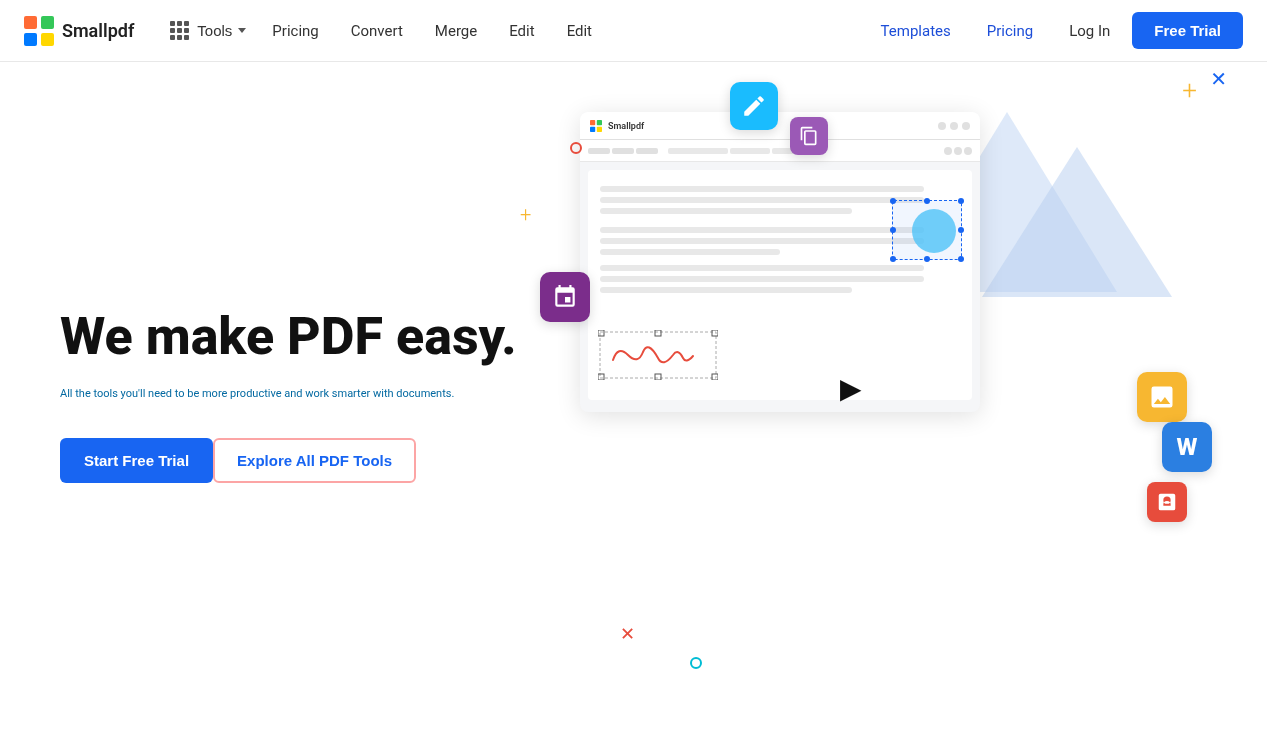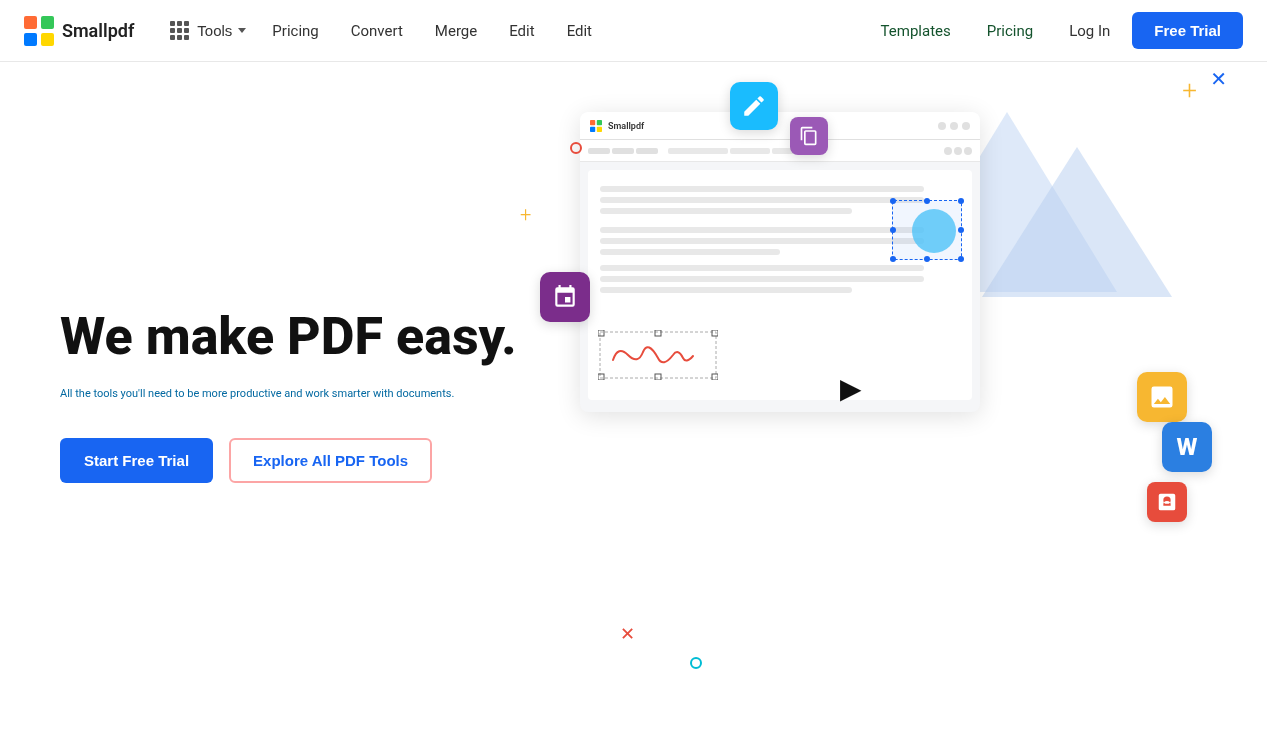--- a/index.html
+++ b/index.html
@@ -81,21 +81,21 @@
     }
     .nav-right {
       margin-left: auto;
       display: flex;
       align-items: center;
       gap: 8px;
     }
     .nav-right-link {
       padding: 6px 14px;
       font-size: 15px;
-      color: #14532d;
+      color: #1d4ed8;
       text-decoration: none;
       border-radius: 4px;
     }
     .login-link {
       padding: 6px 14px;
       font-size: 15px;
       color: #333;
       text-decoration: none;
       border-radius: 4px;
     }
@@ -132,21 +132,21 @@
     }
     .hero-sub {
       font-size: 11px;
       color: #0369a1;
       line-height: 1.55;
       margin-bottom: 36px;
       max-width: 420px;
     }
     .hero-buttons {
       display: flex;
-      gap: 16px;
+      gap: 0;
       align-items: center;
     }
     .btn-primary {
       padding: 14px 24px;
       background: #1865F2;
       color: #fff;
       border: none;
       border-radius: 6px;
       font-size: 15px;
       font-weight: 700;

